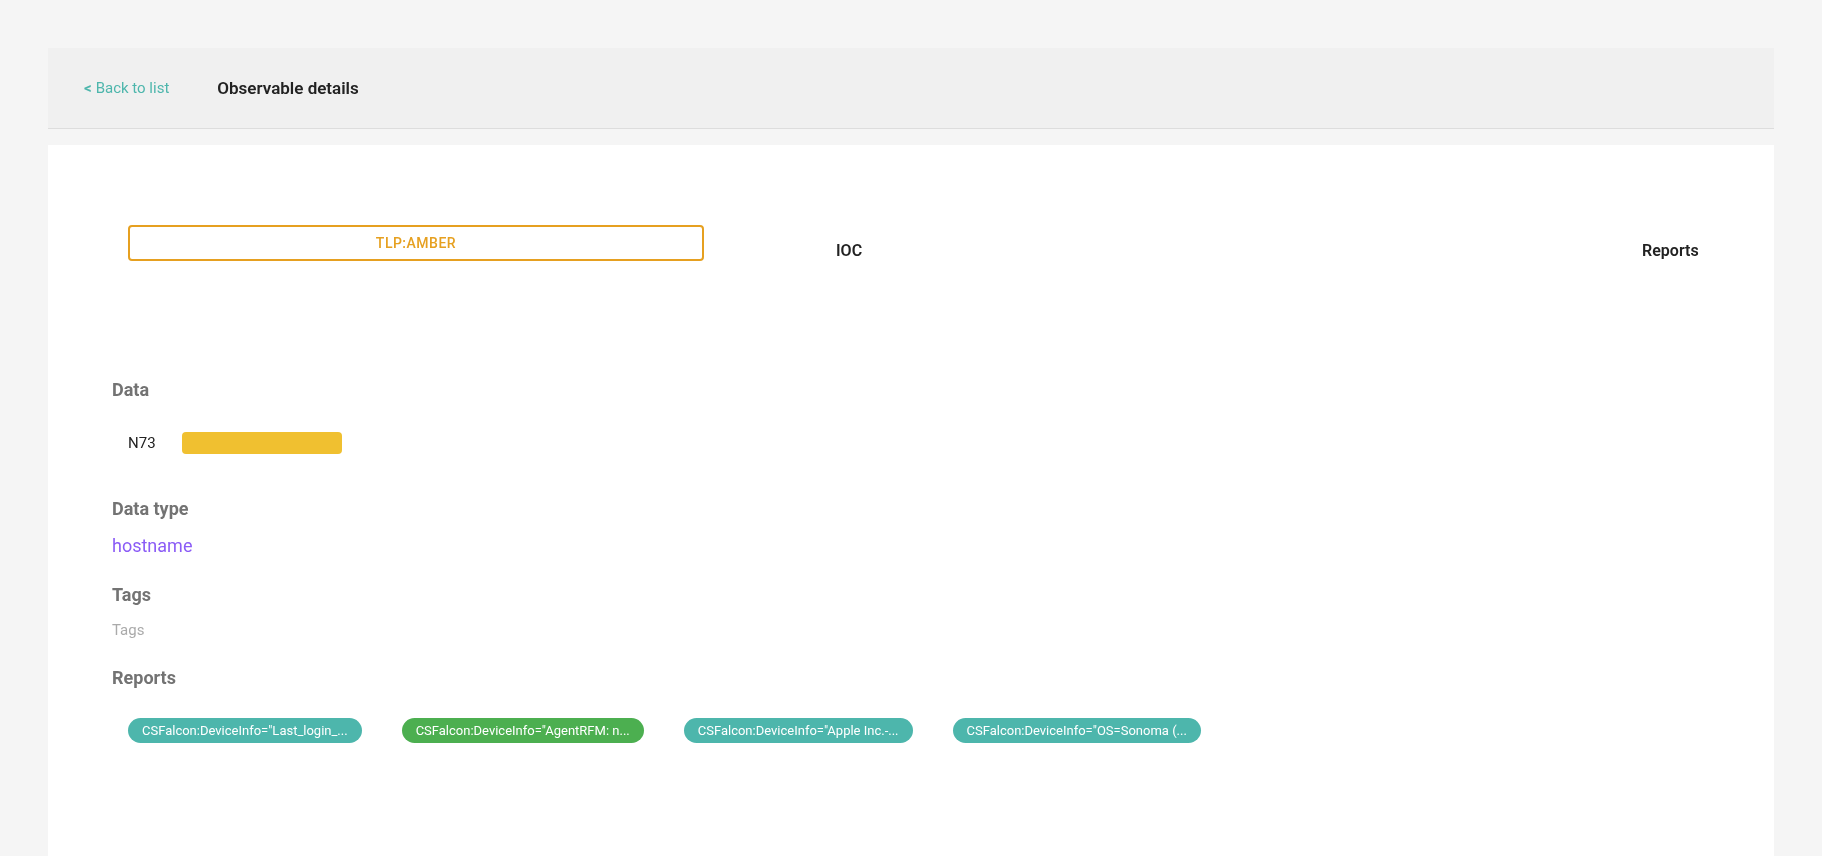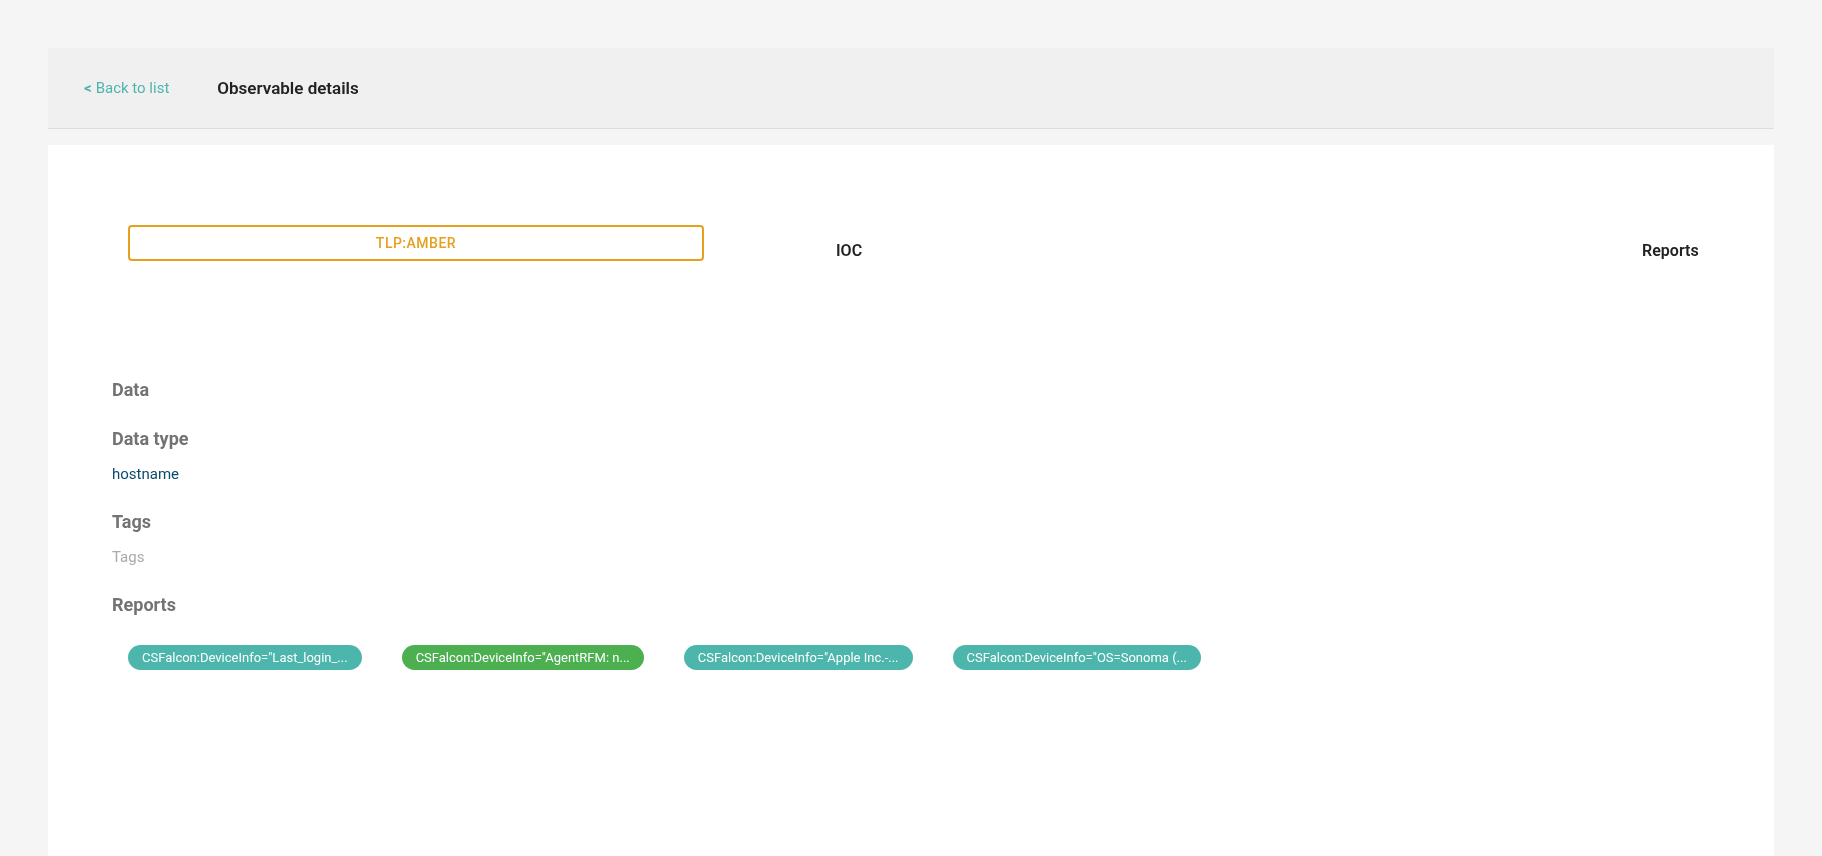--- a/index.html
+++ b/index.html
@@ -136,22 +136,22 @@
     .redacted-bar {
       display: inline-block;
       background: #f0c030;
       border-radius: 4px;
       height: 22px;
       width: 160px;
       vertical-align: middle;
       margin-left: 4px;
     }
     .data-type-value {
-      font-size: 15px;
-      color: #0c4a6e;
+      font-size: 18px;
+      color: #8b5cf6;
     }
     .tags-placeholder {
       color: #aaa;
       font-size: 15px;
     }
     .reports-section {
       margin-top: 8px;
     }
     .report-tags {
       display: flex;
@@ -206,20 +206,24 @@
             <input type="checkbox" checked="" style="">
             <span class="toggle-slider"></span>
           </label>
         </div>
       </div>
     </div>
   </div>
 
   <div class="data-section">
     <div class="section-label">Data</div>
+    <div class="data-value">
+      <span>N73</span>
+      <span class="redacted-bar"></span>
+    </div>
   </div>
 
   <div class="data-section">
     <div class="section-label">Data type</div>
     <div class="data-type-value">hostname</div>
   </div>
 
   <div class="data-section">
     <div class="section-label">Tags</div>
     <div class="tags-placeholder">Tags</div>

